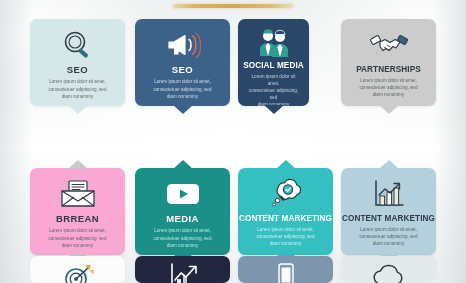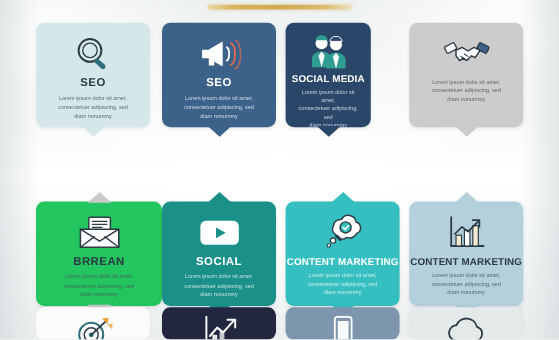--- a/index.html
+++ b/index.html
@@ -159,29 +159,30 @@
 
   <div class="card" style="left:341px;top:19px;width:95px;height:87px;background:#cccccc;color:#cccccc;">
     <span class="icon">
       <svg width="38" height="28" viewBox="0 0 38 28">
         <rect x="1" y="6" width="9" height="6" rx="1.2" fill="#ffffff" stroke="#2d3b44" stroke-width="1.1" transform="rotate(-28 5.5 9)"></rect>
         <rect x="28" y="6" width="9" height="6" rx="1.2" fill="#3d628a" stroke="#2d3b44" stroke-width="1.1" transform="rotate(28 32.5 9)"></rect>
         <path d="M10 11l5-2.5 5 3 5-3 5 2.5-4 6-3-1.5-4 4-3-2-3 2-3-4z" fill="#ffffff" stroke="#2d3b44" stroke-width="1.2" stroke-linejoin="round"></path>
         <path d="M14 16l3 2M17 14l3 2" stroke="#2d3b44" stroke-width=".9" stroke-linecap="round"></path>
       </svg>
     </span>
+    <div class="title small" style="color:#2d3b44;">PARTNERSHIPS</div>
     <div class="body" style="color:#4a565d;">
       <div>Lorem ipsum dolor sit amet,</div>
       <div>consectetuer adipiscing, sed</div>
       <div>diam nonummy</div>
     </div>
     <span class="tail"></span>
   </div>
 
-  <div class="card" style="left:30px;top:168px;width:105px;height:87px;background:#22c55e;color:#c9c9c9;">
+  <div class="card" style="left:30px;top:168px;width:95px;height:87px;background:#f9a8d4;color:#c9c9c9;">
     <span class="notch"></span>
     <span class="icon">
       <svg width="36" height="30" viewBox="0 0 36 30">
         <rect x="9" y="2" width="18" height="13" rx="1" fill="#ffffff" stroke="#2d3b44" stroke-width="1.2"></rect>
         <path d="M12 5.5h12M12 8h12M12 10.5h8" stroke="#2d3b44" stroke-width="1" stroke-linecap="round"></path>
         <path d="M2 12h32v15H2z" fill="#ffffff" stroke="#2d3b44" stroke-width="1.3"></path>
         <path d="M2 12l16 10 16-10" fill="none" stroke="#2d3b44" stroke-width="1.3" stroke-linejoin="round"></path>
         <path d="M2 27l12-9M34 27l-12-9" fill="none" stroke="#2d3b44" stroke-width="1.1"></path>
       </svg>
     </span>
@@ -195,21 +196,21 @@
   </div>
 
   <div class="card" style="left:135px;top:168px;width:95px;height:87px;background:#1a9089;color:#1a9089;">
     <span class="notch"></span>
     <span class="icon">
       <svg width="36" height="26" viewBox="0 0 36 26">
         <rect x="2" y="3" width="32" height="20" rx="4.5" fill="#ffffff"></rect>
         <path d="M15 8.5l8 4.5-8 4.5z" fill="#1a9089"></path>
       </svg>
     </span>
-    <div class="title" style="color:#ffffff;">SOCIAL</div>
+    <div class="title" style="color:#ffffff;">MEDIA</div>
     <div class="body" style="color:#dcf0ee;">
       <div>Lorem ipsum dolor sit amet,</div>
       <div>consectetuer adipiscing, sed</div>
       <div>diam nonummy</div>
     </div>
     <span class="tail"></span>
   </div>
 
   <div class="card" style="left:238px;top:168px;width:95px;height:87px;background:#36bfc0;color:#36bfc0;">
     <span class="notch"></span>

